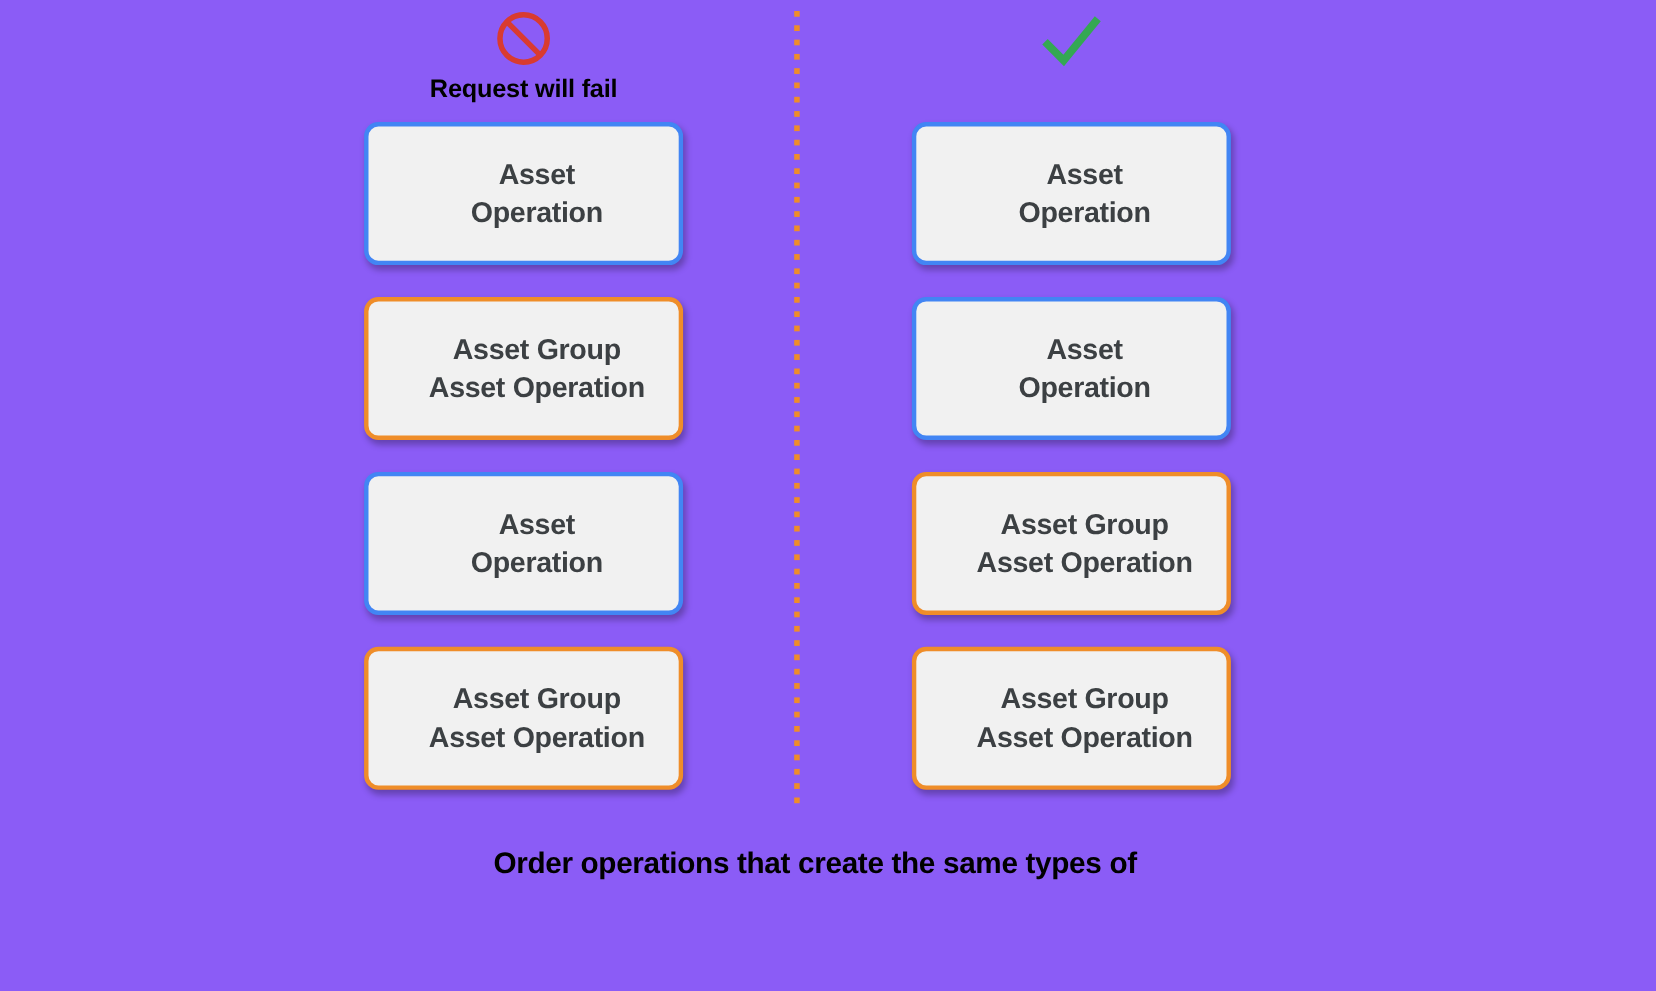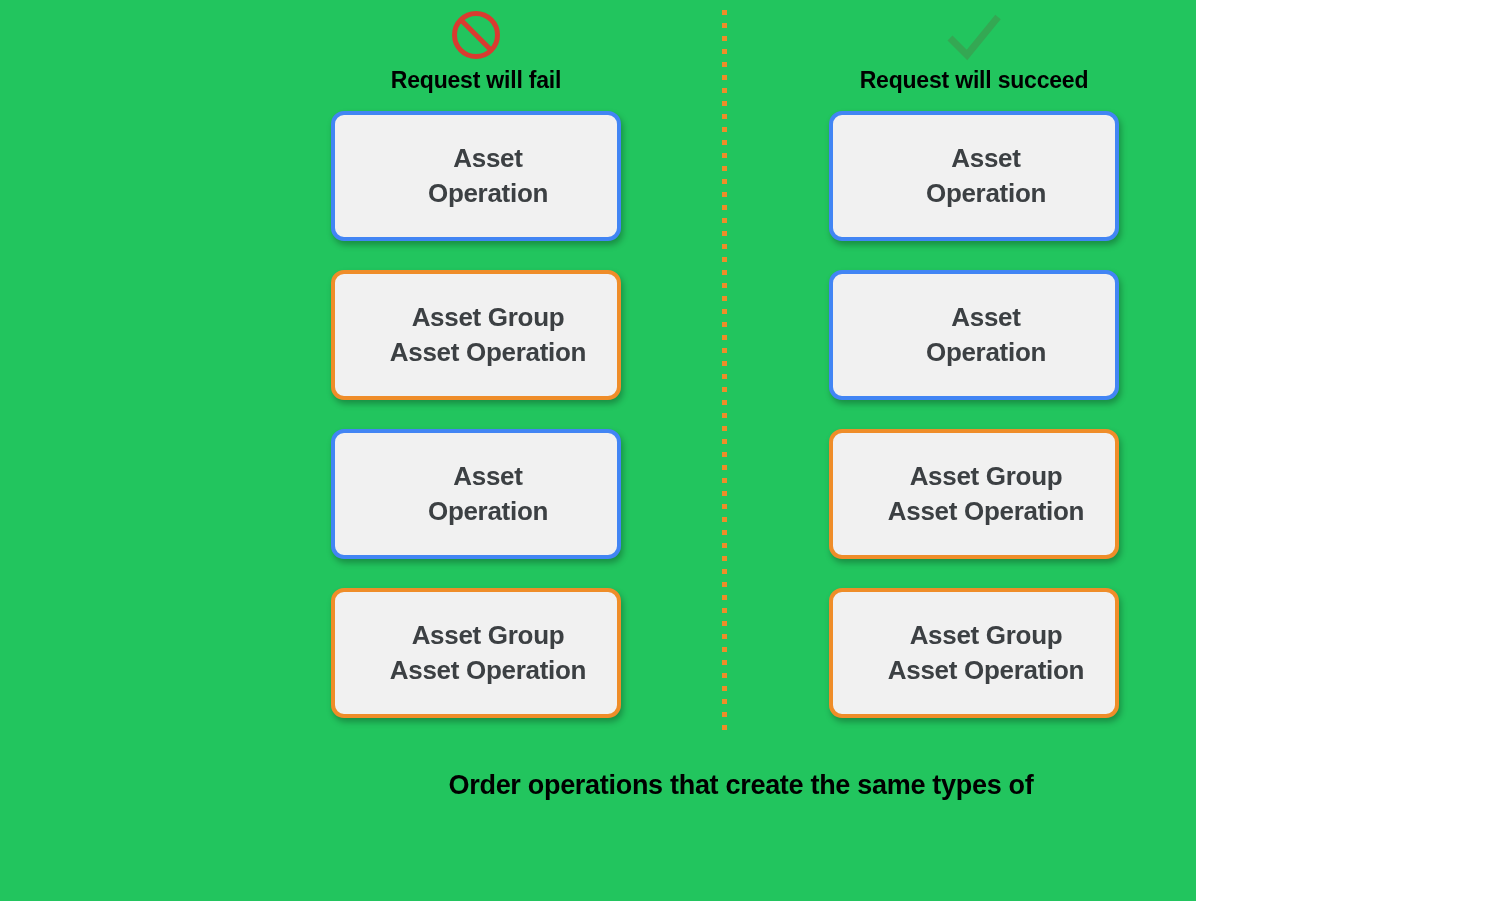--- a/index.html
+++ b/index.html
@@ -7,23 +7,23 @@
     margin: 0;
     padding: 0;
     background: #ffffff;
   }
   body {
     font-family: "Liberation Sans", sans-serif;
     -webkit-font-smoothing: antialiased;
   }
   #canvas {
     position: relative;
-    width: 1196px;
+    width: 1505px;
     height: 901px;
-    background: #22c55e;
+    background: #8b5cf6;
     overflow: hidden;
   }
 
   
   .divider {
     position: absolute;
     left: 722px;
     top: 10px;
     width: 5px;
     height: 726px;
@@ -170,21 +170,20 @@
   </div>
 
   <div class="column right">
 
     <div class="col-header">
       <span class="header-icon">
         <svg width="64" height="54" viewBox="0 0 64 54" aria-hidden="true">
           <polyline points="8,30 25,47 56,9" fill="none" stroke="#34a853" stroke-width="7" stroke-linecap="butt" stroke-linejoin="miter"></polyline>
         </svg>
       </span>
-      <span class="header-label">Request will succeed</span>
     </div>
 
     <div class="box-stack">
 
       <div class="node-box blue">
         <span class="node-line">Asset</span>
         <span class="node-line">Operation</span>
       </div>
 
       <div class="node-box blue">

